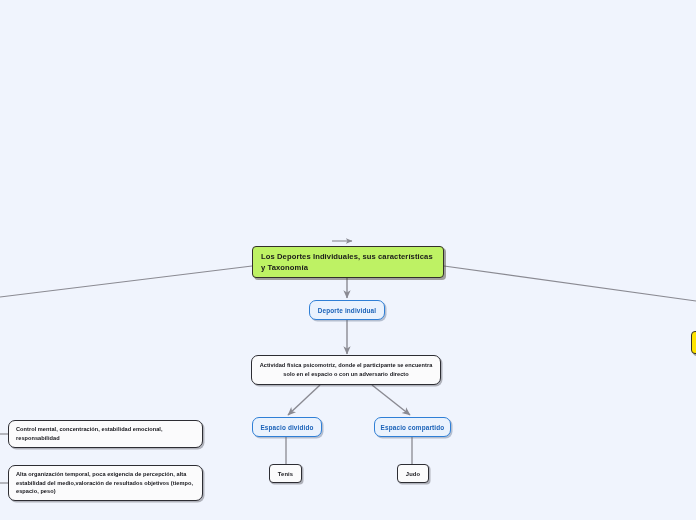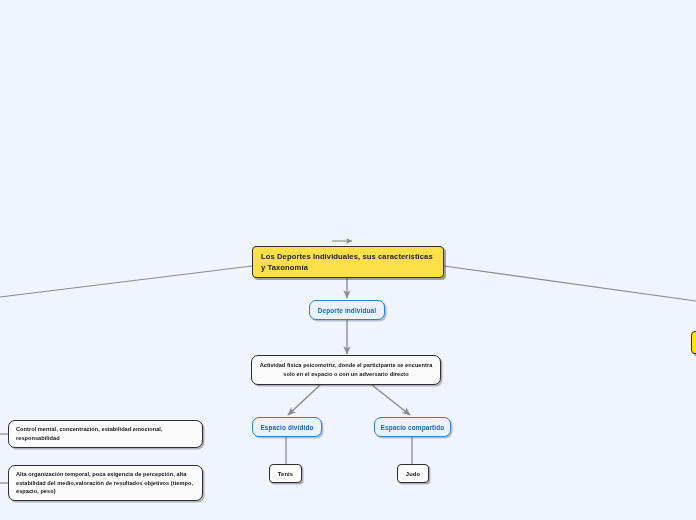--- a/index.html
+++ b/index.html
@@ -40,21 +40,21 @@
     display: block;
     width: 100%;
   }
 
   
   .node-root {
     left: 252px;
     top: 246px;
     width: 192px;
     height: 32px;
-    background: #fde047;
+    background: #bef264;
     border: 1.5px solid #33302a;
     border-radius: 4px;
     box-shadow: 2px 2px 0 rgba(60,55,40,0.45);
     padding: 3px 8px;
     justify-content: flex-start;
   }
   .node-root .node-text {
     font-size: 7.6px;
     font-weight: bold;
     color: #1a1a1a;

